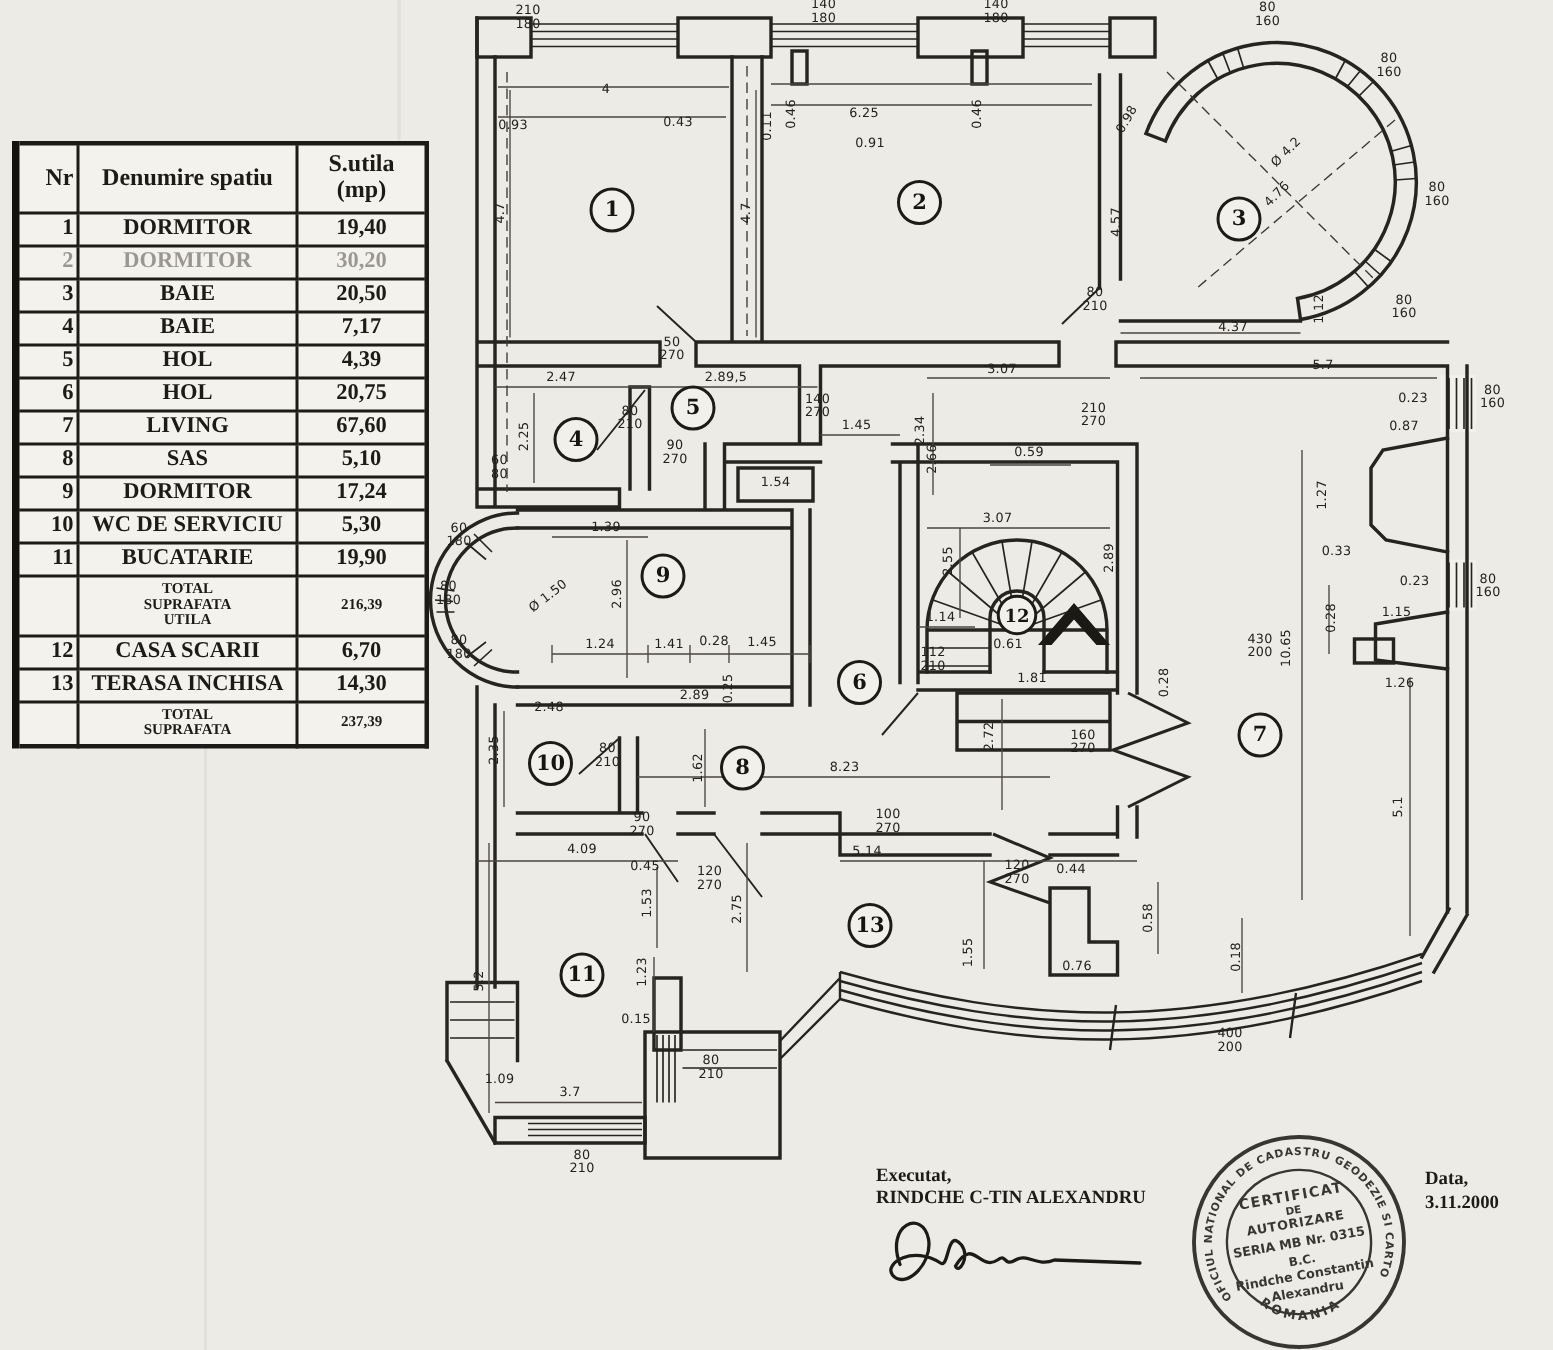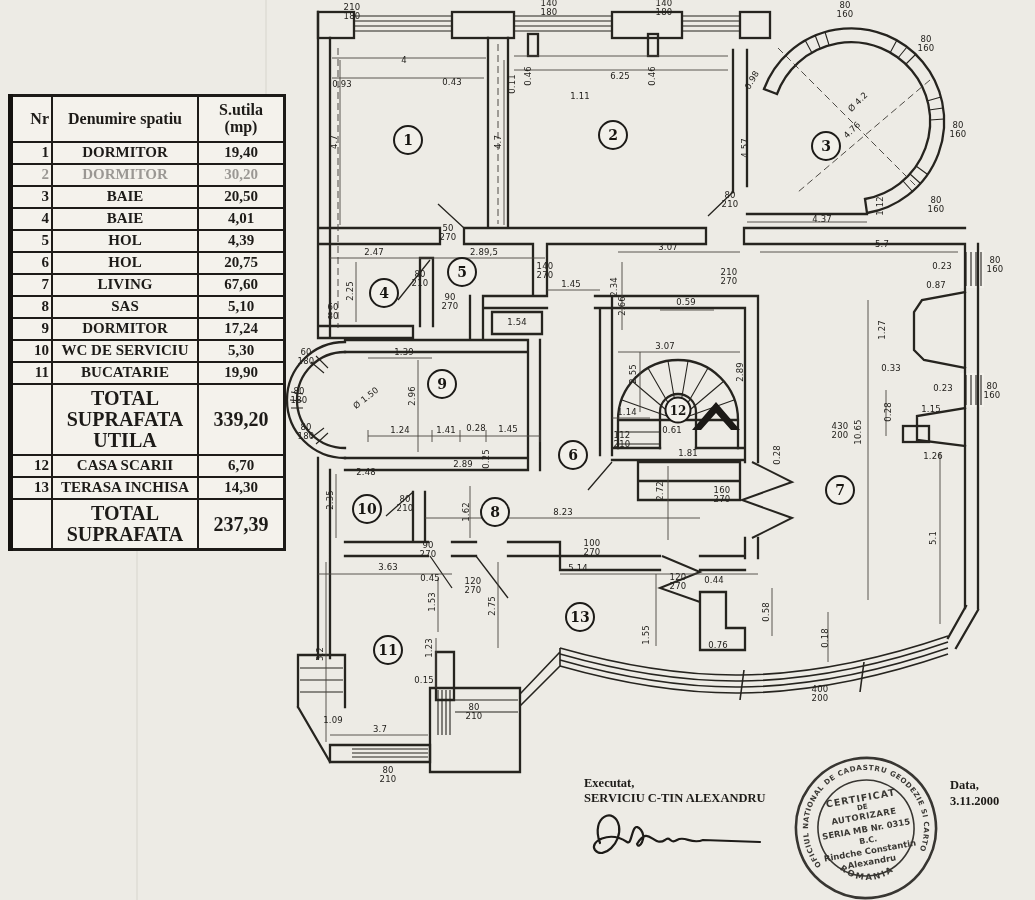--- a/index.html
+++ b/index.html
@@ -19,21 +19,21 @@
     border:3px solid #1d1b18;border-left:5px solid #14120f;
   }
   .area-table td,.area-table th{
     border:2px solid #1d1b18;text-align:center;vertical-align:middle;
     padding:0 2px;height:20px;font-size:15px;line-height:1.05;
   }
   .area-table th{font-size:16px;height:44px;white-space:pre-line;}
   .area-table .col-nr{width:34px;text-align:right;}
   .area-table .col-area{width:80px;}
   .area-table tr.faded td{color:rgba(29,27,24,.42);}
-  .area-table tr.total td{height:auto;padding:3px 2px;white-space:pre-line;font-size:20px;}
+  .area-table tr.total td{height:auto;padding:3px 2px;white-space:pre-line;font-size:10px;}
   
   .plan-svg{position:absolute;left:0;top:0;}
   .label-layer{position:absolute;left:0;top:0;width:1035px;height:716px;pointer-events:none;}
   .dim{
     position:absolute;font-family:"DejaVu Sans",sans-serif;
     font-size:8.5px;line-height:1.02;letter-spacing:.2px;
     color:#23211d;text-align:center;white-space:pre-line;font-weight:500;
   }
   .room{
     position:absolute;width:26px;height:26px;border:2.2px solid #1d1b18;border-radius:50%;
@@ -214,24 +214,24 @@
     <div class="dim" style="left: 926px; top: 44px; transform: translate(-50%, -50%) rotate(0deg);">80
 160</div>
     <div class="dim" style="left: 958px; top: 130px; transform: translate(-50%, -50%) rotate(0deg);">80
 160</div>
     <div class="dim" style="left: 936px; top: 205px; transform: translate(-50%, -50%) rotate(0deg);">80
 160</div>
     <div class="dim" style="left: 342px; top: 84px; transform: translate(-50%, -50%) rotate(0deg);">0.93</div>
     <div class="dim" style="left: 404px; top: 60px; transform: translate(-50%, -50%) rotate(0deg);">4</div>
     <div class="dim" style="left: 452px; top: 82px; transform: translate(-50%, -50%) rotate(0deg);">0.43</div>
     <div class="dim" style="left: 512px; top: 84px; transform: translate(-50%, -50%) rotate(-90deg);">0.11</div>
-    <div class="dim" style="left: 620px; top: 76px; transform: translate(-50%, -50%) rotate(0deg); text-align: right;">6.25</div>
+    <div class="dim" style="left: 576px; top: 76px; transform: translate(-50%, -50%) rotate(0deg); text-align: right;">6.25</div>
     <div class="dim" style="left: 528px; top: 76px; transform: translate(-50%, -50%) rotate(-90deg);">0.46</div>
     <div class="dim" style="left: 652px; top: 76px; transform: translate(-50%, -50%) rotate(-90deg);">0.46</div>
-    <div class="dim" style="left: 580px; top: 96px; transform: translate(-50%, -50%) rotate(0deg);">1.11</div>
+    <div class="dim" style="left: 580px; top: 96px; transform: translate(-50%, -50%) rotate(0deg);">0.91</div>
     <div class="dim" style="left: 334px; top: 142px; transform: translate(-50%, -50%) rotate(-90deg);">4.7</div>
     <div class="dim" style="left: 498px; top: 142px; transform: translate(-50%, -50%) rotate(-90deg);">4.7</div>
     <div class="dim" style="left: 752px; top: 80px; transform: translate(-50%, -50%) rotate(-60deg);">0.98</div>
     <div class="dim" style="left: 858px; top: 102px; transform: translate(-50%, -50%) rotate(-45deg);">Ø 4.2</div>
     <div class="dim" style="left: 852px; top: 130px; transform: translate(-50%, -50%) rotate(-45deg);">4.76</div>
     <div class="dim" style="left: 745px; top: 148px; transform: translate(-50%, -50%) rotate(-90deg);">4.57</div>
     <div class="dim" style="left: 880px; top: 206px; transform: translate(-50%, -50%) rotate(-90deg);">1.12</div>
     <div class="dim" style="left: 822px; top: 219px; transform: translate(-50%, -50%) rotate(0deg);">4.37</div>
     <div class="dim" style="left: 730px; top: 200px; transform: translate(-50%, -50%) rotate(0deg);">80
 210</div>
@@ -304,21 +304,21 @@
 210</div>
     <div class="dim" style="left: 330px; top: 500px; transform: translate(-50%, -50%) rotate(-90deg);">2.35</div>
     <div class="dim" style="left: 722px; top: 495px; transform: translate(-50%, -50%) rotate(0deg);">160
 270</div>
     <div class="dim" style="left: 660px; top: 491px; transform: translate(-50%, -50%) rotate(-90deg);">2.72</div>
     <div class="dim" style="left: 568px; top: 548px; transform: translate(-50%, -50%) rotate(0deg); padding-left: 48px;">100
 270</div>
     <div class="dim" style="left: 578px; top: 568px; transform: translate(-50%, -50%) rotate(0deg); text-align: center;">5.14</div>
     <div class="dim" style="left: 428px; top: 550px; transform: translate(-50%, -50%) rotate(0deg);">90
 270</div>
-    <div class="dim" style="left: 388px; top: 567px; transform: translate(-50%, -50%) rotate(0deg);">3.63</div>
+    <div class="dim" style="left: 388px; top: 567px; transform: translate(-50%, -50%) rotate(0deg);">4.09</div>
     <div class="dim" style="left: 430px; top: 578px; transform: translate(-50%, -50%) rotate(0deg);">0.45</div>
     <div class="dim" style="left: 473px; top: 586px; transform: translate(-50%, -50%) rotate(0deg);">120
 270</div>
     <div class="dim" style="left: 432px; top: 602px; transform: translate(-50%, -50%) rotate(-90deg);">1.53</div>
     <div class="dim" style="left: 678px; top: 582px; transform: translate(-50%, -50%) rotate(0deg);">120
 270</div>
     <div class="dim" style="left: 492px; top: 606px; transform: translate(-50%, -50%) rotate(-90deg);">2.75</div>
     <div class="dim" style="left: 646px; top: 635px; transform: translate(-50%, -50%) rotate(-90deg);">1.55</div>
     <div class="dim" style="left: 714px; top: 580px; transform: translate(-50%, -50%) rotate(0deg);">0.44</div>
     <div class="dim" style="left: 766px; top: 612px; transform: translate(-50%, -50%) rotate(-90deg);">0.58</div>
@@ -373,21 +373,21 @@
         <td class="col-area">30,20</td>
       </tr>
       <tr>
         <td class="col-nr">3</td>
         <td class="col-name">BAIE</td>
         <td class="col-area">20,50</td>
       </tr>
       <tr>
         <td class="col-nr">4</td>
         <td class="col-name">BAIE</td>
-        <td class="col-area">4,01</td>
+        <td class="col-area">7,17</td>
       </tr>
       <tr>
         <td class="col-nr">5</td>
         <td class="col-name">HOL</td>
         <td class="col-area">4,39</td>
       </tr>
       <tr>
         <td class="col-nr">6</td>
         <td class="col-name">HOL</td>
         <td class="col-area">20,75</td>
@@ -415,21 +415,21 @@
       <tr>
         <td class="col-nr">11</td>
         <td class="col-name">BUCATARIE</td>
         <td class="col-area">19,90</td>
       </tr>
       <tr class="total">
         <td class="col-nr"></td>
         <td class="col-name">TOTAL
 SUPRAFATA
 UTILA</td>
-        <td class="col-area">339,20</td>
+        <td class="col-area">216,39</td>
       </tr>
       <tr>
         <td class="col-nr">12</td>
         <td class="col-name">CASA SCARII</td>
         <td class="col-area">6,70</td>
       </tr>
       <tr>
         <td class="col-nr">13</td>
         <td class="col-name">TERASA INCHISA</td>
         <td class="col-area">14,30</td>
@@ -438,21 +438,21 @@
         <td class="col-nr"></td>
         <td class="col-name">TOTAL
 SUPRAFATA</td>
         <td class="col-area">237,39</td>
       </tr>
     </tbody>
 </table>
 
 <div class="executat">
   <div>Executat,</div>
-  <div>SERVICIU C-TIN ALEXANDRU</div>
+  <div>RINDCHE C-TIN ALEXANDRU</div>
 </div>
 
 <svg width="210" height="80" style="position:absolute;left:575px;top:798px;">
   <path d="M25,45 C15,18 40,8 44,28 C47,45 28,62 20,52 C14,44 34,32 52,44 C58,48 56,20 66,32
            C72,40 64,52 62,46 C74,26 78,50 90,42 C96,37 94,47 102,42 C110,37 116,47 128,42 L185,44" stroke="#1d1b18" stroke-width="2.2" fill="none" stroke-linecap="round"></path>
 </svg>
 
 <div class="datablock">
   <div>Data,</div>
   <div>3.11.2000</div>

